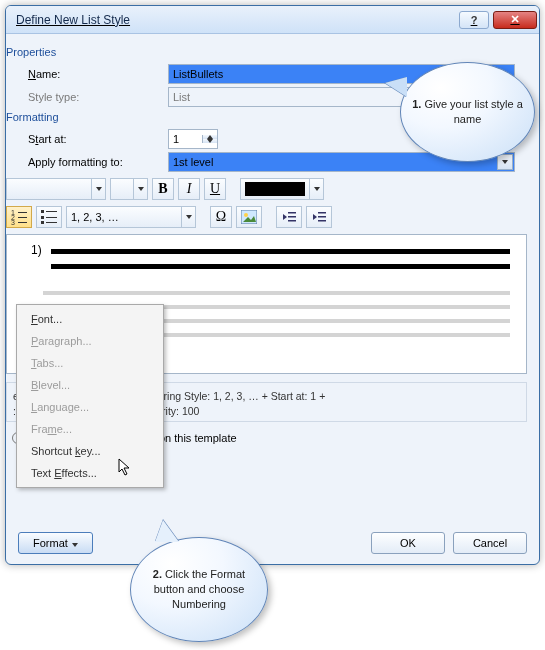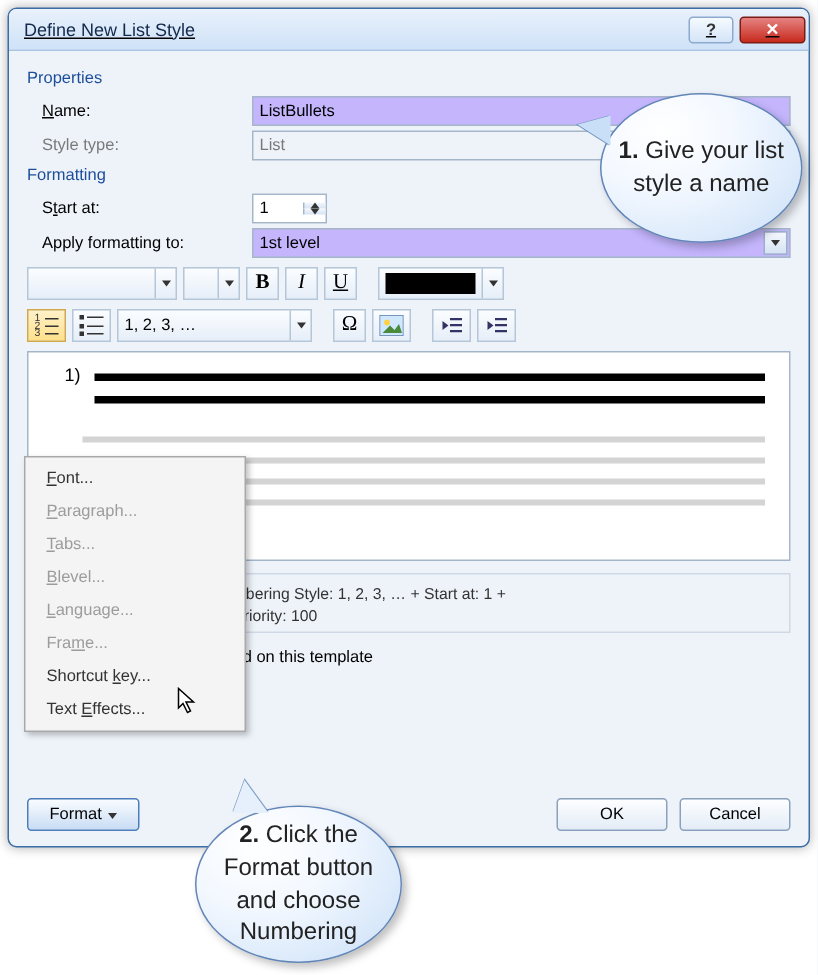--- a/index.html
+++ b/index.html
@@ -43,29 +43,29 @@
     border:1px solid #8ca9cf;
   }
   .titlebar .btn.close {
     background: linear-gradient(#e58383,#c72b1d);
     color:#fff; width:44px;
     border-color:#7a1d14;
   }
   .titlebar .btn.close::before { content:"✕"; font-weight:bold; }
   .titlebar .btn.help::before { content:"?"; font-weight:bold; }
   .content {
-    padding: 8px 12px 12px 12px;
+    padding: 8px 12px 12px 0;
   }
   .group-label { color:#1d4e9a; margin: 4px 0 6px 0; }
-  .row { display:flex; align-items:center; margin: 3px 0; }
+  .row { display:flex; align-items:center; margin: 3px 12px; }
   .row .lbl { width: 150px; padding-left:10px; }
   .input, .combo {
     flex:1;
     height:20px;
-    background:#c4b5fd;
+    background:#3b82f6;
     border:1px solid #a5b6c9;
     padding:1px 4px;
     display:flex; align-items:center;
   }
   .combo { position:relative; }
   .combo .arrow {
     position:absolute; right:1px; top:1px;
     width:16px; height:16px;
     border:1px solid #9bb1c9;
     background:linear-gradient(#f4f8fd,#d6e3f3);
@@ -154,21 +154,21 @@
   }
   .popup-menu .mi.disabled { color:#9c9c9c; }
   .popup-menu .mi .u { text-decoration:underline; }
   .callout {
     position:absolute;
     background: radial-gradient(ellipse at 30% 25%, #ffffff 0%, #f3f8ff 38%, #c9dff7 100%);
     border:1px solid #6185b7;
     border-radius:50%;
     box-shadow: 3px 3px 6px rgba(0,0,0,0.25);
     display:flex; align-items:center; justify-content:flex-end;
-    text-align:center; font-size:16px; color:#222;
+    text-align:center; font-size:11px; color:#222;
     padding:10px; line-height:1.35;
     z-index:30;
   }
   .callout b { font-weight:bold; }
   .callout1 { right:10px; top:62px; width:135px; height:100px; }
   .callout1::after {
     content:""; position:absolute;
     left:-16px; top:14px;
     width:0;height:0;
     border-top:6px solid transparent;

